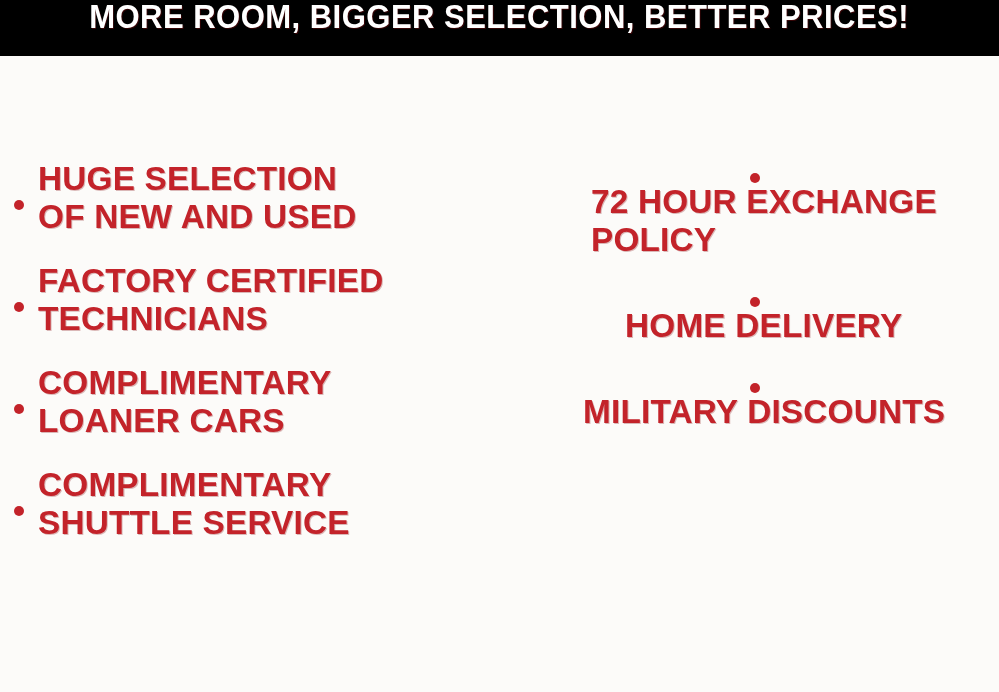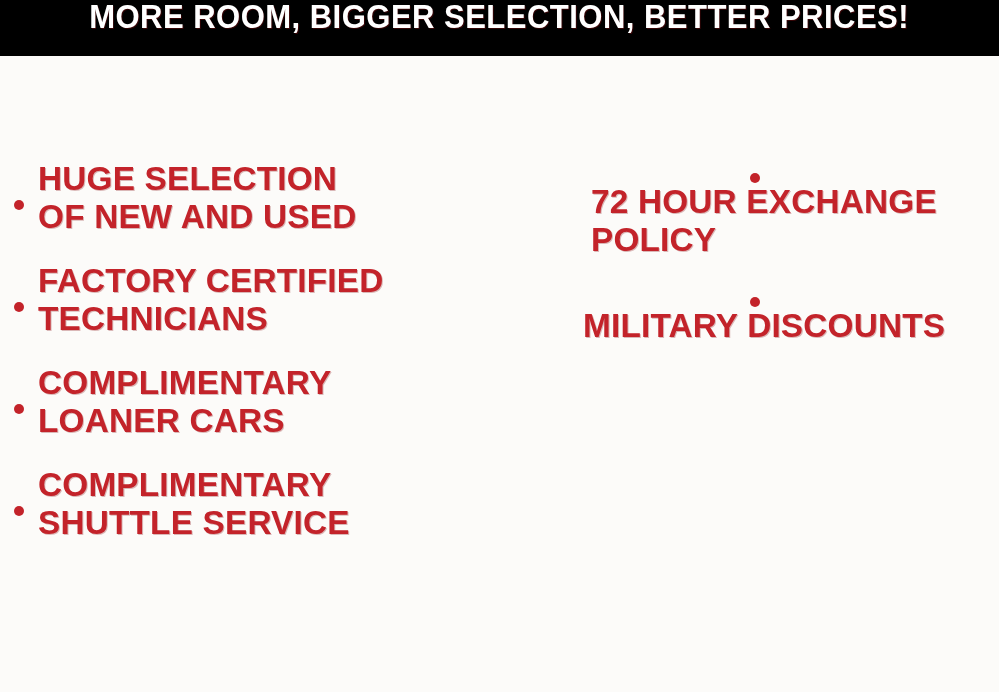--- a/index.html
+++ b/index.html
@@ -168,20 +168,24 @@
     </div>
 
     <div class="bullet-column right">
 
       <div class="bullet-item">
         <span class="bullet-dot"></span>
         <span class="bullet-label">72 HOUR EXCHANGE
 POLICY</span>
       </div>
 
+      <div class="bullet-item">
+        <span class="bullet-dot"></span>
+        <span class="bullet-label">HOME DELIVERY</span>
+      </div>
 
 
       <div class="bullet-item">
         <span class="bullet-dot"></span>
         <span class="bullet-label">MILITARY DISCOUNTS</span>
       </div>
 
 
 
     </div>

